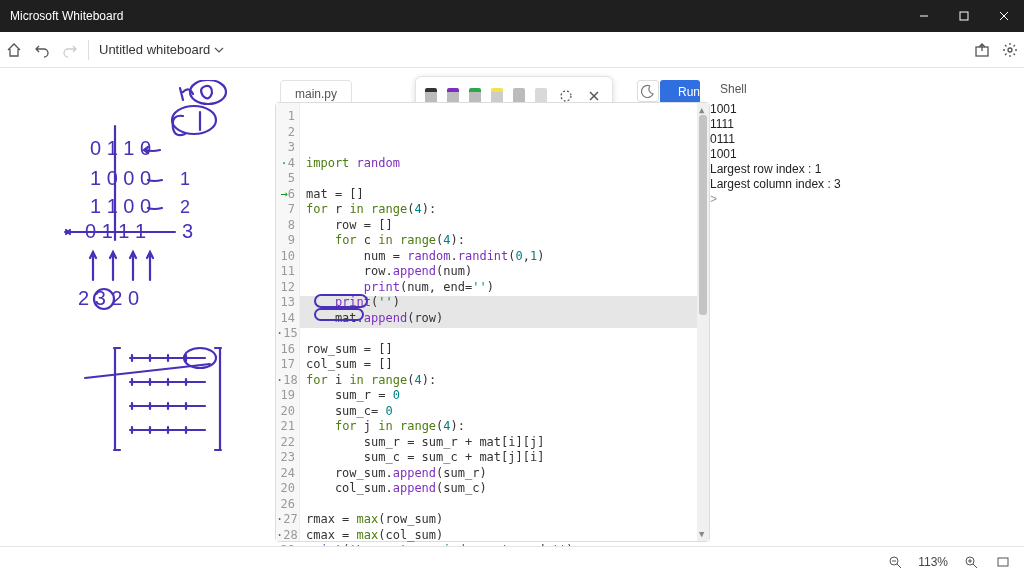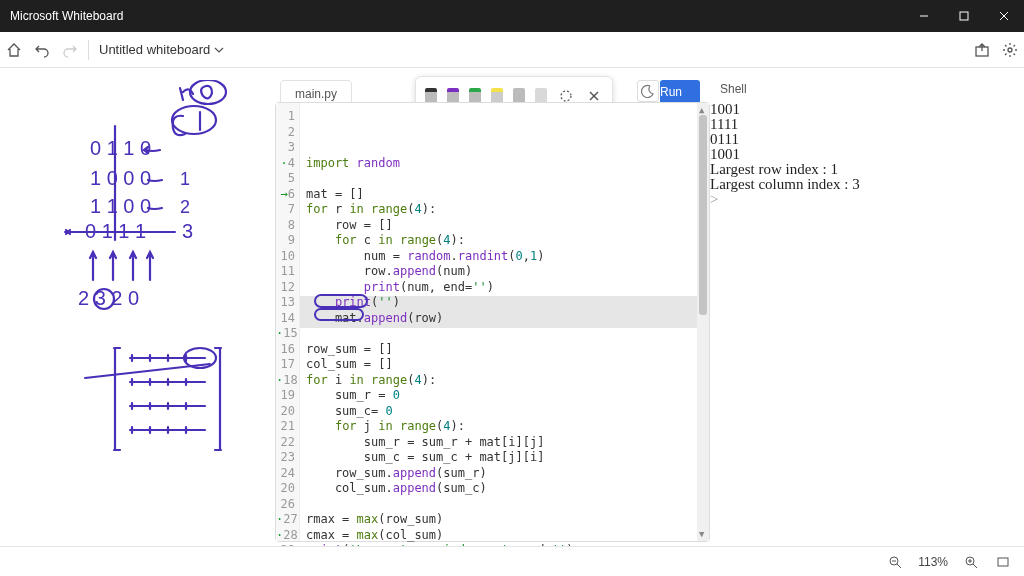--- a/index.html
+++ b/index.html
@@ -35,25 +35,25 @@
 .code .str{color:#198a2e}
 .hl{position:absolute;left:0;height:32px;background:#e6e6e6;width:100%}
 .scroll{width:12px;background:#f0f0f0;position:relative}
 .scroll .thumb{position:absolute;left:2px;width:8px;background:#c4c4c4;border-radius:3px}
 
 .etab{position:absolute;left:280px;top:80px;height:28px;background:#fff;border:1px solid #e2e2e2;border-radius:4px;padding:0 14px;display:flex;align-items:center;font-size:12px;color:#555}
 .palette{position:absolute;left:415px;top:76px;height:40px;background:#fff;border:1px solid #e2e2e2;border-radius:6px;box-shadow:0 2px 6px rgba(0,0,0,.15);display:flex;align-items:center;padding:0 6px;gap:4px}
 .pen{width:18px;height:28px;display:flex;align-items:flex-end;justify-content:center;cursor:pointer}
 .tip{width:12px;height:22px;border-radius:2px 2px 0 0}
 .palette .ctl{width:24px;height:24px;display:flex;align-items:center;justify-content:center;cursor:pointer}
-.runbtn{position:absolute;left:660px;top:80px;width:40px;height:24px;background:#2f6fe0;color:#fff;font-size:12px;display:flex;align-items:center;justify-content:flex-start;border-radius:3px;cursor:pointer}
+.runbtn{position:absolute;left:660px;top:80px;width:40px;height:24px;background:#2f6fe0;color:#fff;font-size:12px;display:flex;align-items:center;justify-content:flex-end;border-radius:3px;cursor:pointer}
 .darktoggle{position:absolute;left:637px;top:80px;width:22px;height:22px;border:1px solid #ddd;border-radius:3px;display:flex;align-items:center;justify-content:center;cursor:pointer;background:#fff}
 .shtab{position:absolute;left:720px;top:82px;font-size:12px;color:#555}
 
-.shell{position:absolute;left:710px;top:102px;width:200px;font-family:Liberation Serif, serif;font-size:15px;line-height:15px;color:#222}
+.shell{position:absolute;left:710px;top:102px;width:200px;font-family:Liberation Sans, sans-serif;font-size:12px;line-height:15px;color:#222}
 .shell .prompt{color:#999}
 
 .status{position:absolute;left:0;bottom:0;height:30px;right:0;background:#fff;border-top:1px solid #e4e4e4;display:flex;align-items:center;justify-content:flex-end;gap:14px;padding:10px 12px;font-size:12px;color:#444}
 .status .ic{width:18px;display:flex;justify-content:center;cursor:pointer}
 
 .inkAnn{position:absolute;border:2px solid #4a2fb8;border-radius:50%;pointer-events:none}
 </style>
 </head>
 <body>
 

